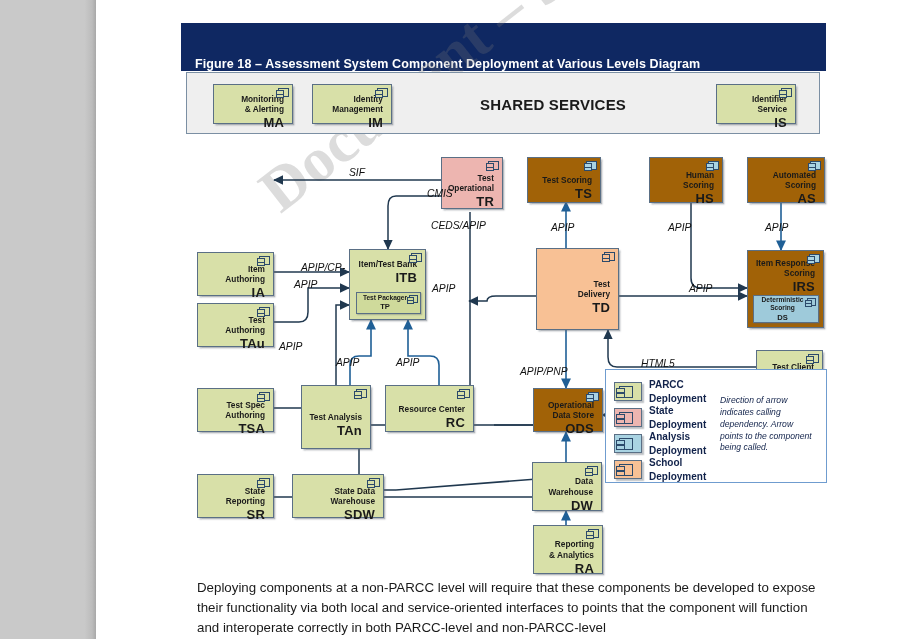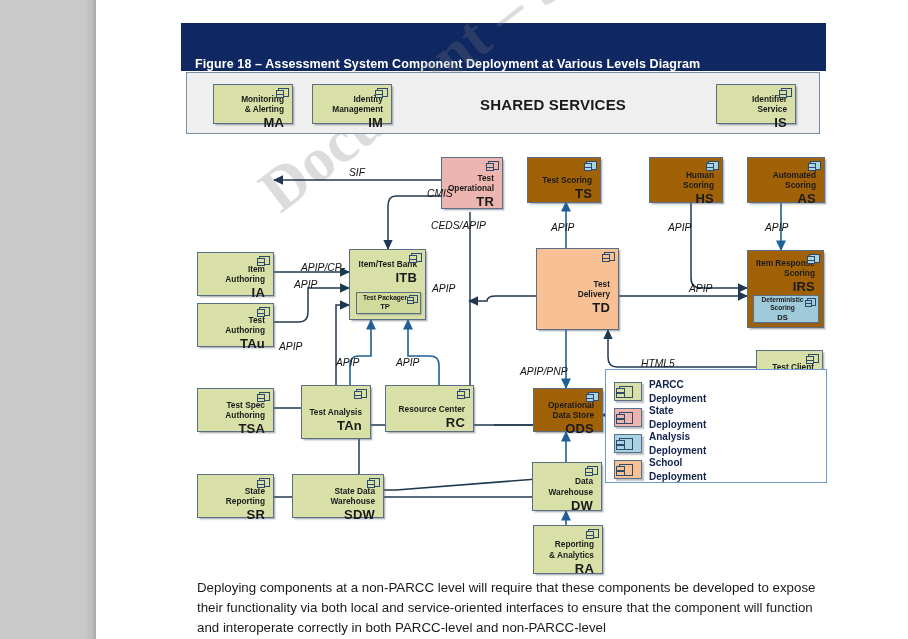--- a/index.html
+++ b/index.html
@@ -328,21 +328,21 @@
       <span class="ab">TC</span>
     </div>
 
     <div class="comp green" style="left:101px;top:388px;width:77px;height:44px;">
       <span class="uml"></span>
       <span class="nm">Test Spec</span>
       <span class="nm">Authoring</span>
       <span class="ab">TSA</span>
     </div>
 
-    <div class="comp green" style="left:205px;top:385px;width:70px;height:54px;">
+    <div class="comp green" style="left:205px;top:385px;width:70px;height:64px;">
       <span class="uml"></span>
       <span class="nm">Test Analysis</span>
       <span class="ab">TAn</span>
     </div>
 
     <div class="comp green" style="left:289px;top:385px;width:89px;height:47px;">
       <span class="uml"></span>
       <span class="nm">Resource Center</span>
       <span class="ab">RC</span>
     </div>
@@ -436,18 +436,19 @@
       <div class="lg-row" style="left:8px;top:86px;">
         <span class="lg-sw orange">
             <span class="uml"></span>
           </span>
         <span class="lg-txt">
           <span>School</span><br>
           <span>Deployment</span>
         </span>
       </div>
     </div>
+    <div id="legend-note">Direction of arrow indicates calling dependency. Arrow points to the component being called.</div>
 
   </div>
 
-  <div id="body-text">Deploying components at a non-PARCC level will require that these components be developed to expose their functionality via both local and service-oriented interfaces to ensure that the component will function and interoperate correctly in both PARCC-level and non-PARCC-level</div>
+  <div id="body-text">Deploying components at a non-PARCC level will require that these components be developed to expose their functionality via both local and service-oriented interfaces to points that the component will function and interoperate correctly in both PARCC-level and non-PARCC-level</div>
 
 </div>
 
 </body></html>

